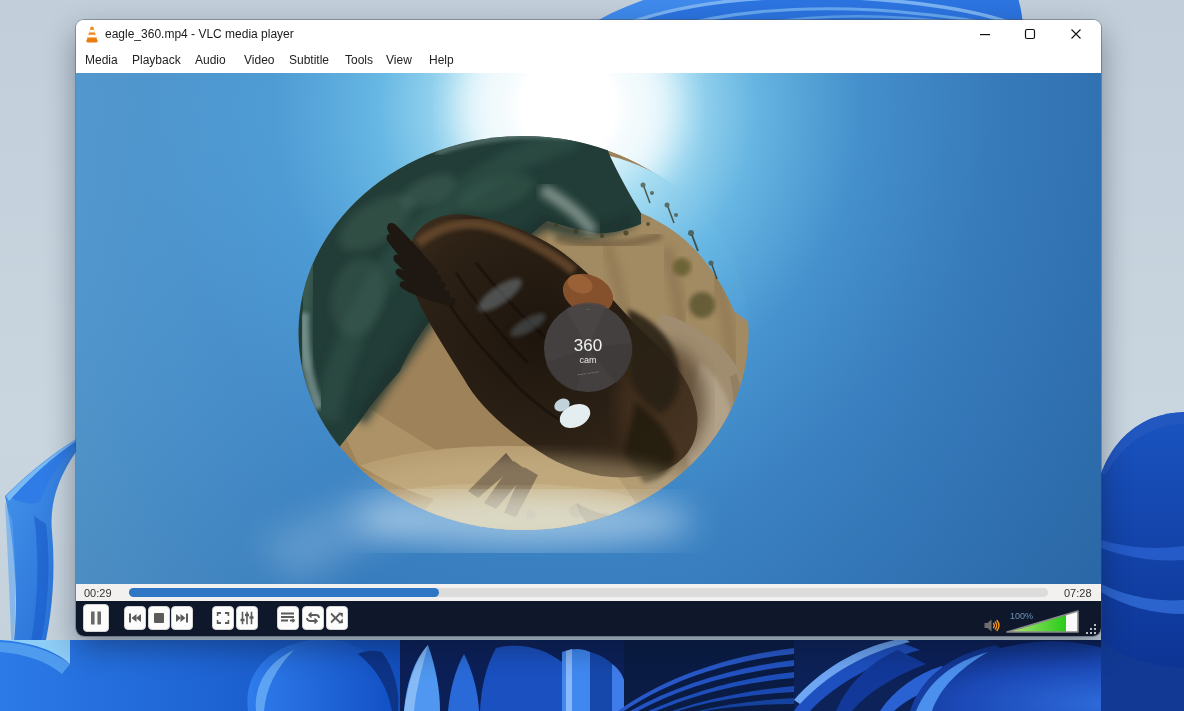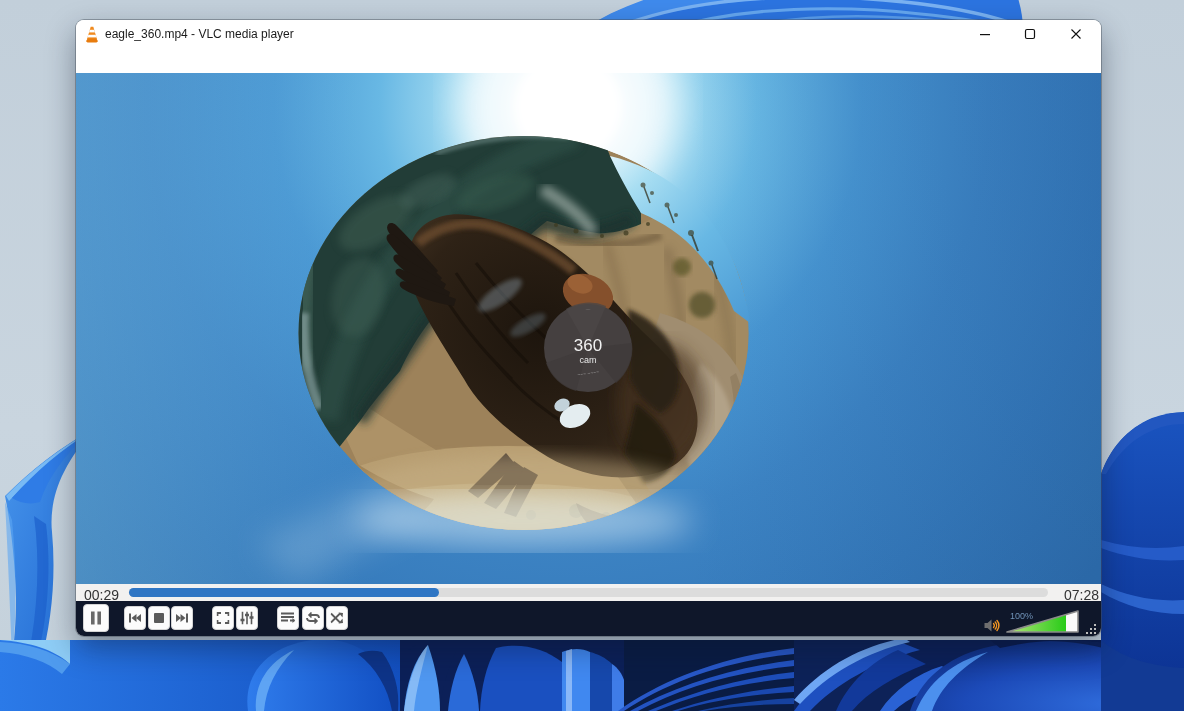--- a/index.html
+++ b/index.html
@@ -8,21 +8,21 @@
 #win{position:absolute;left:76px;top:20px;width:1025px;height:616px;border-radius:8px;background:#fff;
   box-shadow:0 0 0 1px rgba(70,80,90,.45),0 12px 30px rgba(10,20,40,.4);overflow:hidden}
 #titlebar{position:absolute;left:0;top:0;width:100%;height:29px;background:#fff}
 #title{position:absolute;left:29px;top:7px;font-size:12px;color:#1b1b1b}
 #vlcicon{position:absolute;left:8px;top:6px}
 .wbtn{position:absolute;top:0;width:45px;height:29px;text-align:center}
 #menubar{position:absolute;left:0;top:29px;width:100%;height:24px;background:#fff;font-size:12px;color:#222}
 #menubar span{position:absolute;top:4px}
 #video{position:absolute;left:0;top:53px;width:1025px;height:511px}
 #seekrow{position:absolute;left:0;top:564px;width:1025px;height:17px;background:#f2f1f0}
-.time{position:absolute;top:3px;font-size:14px;color:#333}
+.time{position:absolute;top:3px;font-size:11px;color:#333}
 #track{position:absolute;left:53px;top:4px;width:919px;height:9px;background:#dcdcdc;border-radius:5px}
 #fill{position:absolute;left:0;top:0;width:310px;height:9px;background:#2f76c4;border-radius:5px}
 #controls{position:absolute;left:0;top:581px;width:1025px;height:35px;background:#0f172a}
 .cbtn{position:absolute;background:#fcfcfc;border:1px solid #d4d4d4;border-radius:4px;box-sizing:border-box}
 .cbtn svg{position:absolute;left:50%;top:50%;transform:translate(-50%,-50%)}
 </style>
 </head>
 <body>
 <svg id="wall" width="1184" height="711" viewBox="0 0 1184 711">
   <defs>
@@ -155,20 +155,30 @@
     <span id="title">eagle_360.mp4 - VLC media player</span>
     <svg class="wbtn" style="right:93px" width="45" height="29" viewBox="0 0 45 29">
         <rect x="17" y="14" width="10" height="1.2" fill="#111"></rect>
       </svg>
     <svg class="wbtn" style="right:48px" width="45" height="29" viewBox="0 0 45 29">
         <rect x="17.5" y="9.5" width="9" height="9" rx="1.5" fill="none" stroke="#111" stroke-width="1.2"></rect>
       </svg>
     <svg class="wbtn" style="right:2px" width="45" height="29" viewBox="0 0 45 29">
         <path d="M 17.5,9.5 L 26.5,18.5 M 26.5,9.5 L 17.5,18.5" stroke="#111" stroke-width="1.1" fill="none"></path>
       </svg>
+  </div>
+  <div id="menubar">
+    <span style="left:9px">Media</span>
+    <span style="left:56px">Playback</span>
+    <span style="left:119px">Audio</span>
+    <span style="left:168px">Video</span>
+    <span style="left:213px">Subtitle</span>
+    <span style="left:269px">Tools</span>
+    <span style="left:310px">View</span>
+    <span style="left:353px">Help</span>
   </div>
   <div id="video">
     <svg width="1025" height="511" viewBox="0 0 1025 511">
       <defs>
         <radialGradient id="sky" cx="492" cy="34" r="700" gradientUnits="userSpaceOnUse">
           <stop offset="0" stop-color="#ffffff"></stop>
           <stop offset="0.07" stop-color="#f2fbfe"></stop>
           <stop offset="0.15" stop-color="#a8def2"></stop>
           <stop offset="0.27" stop-color="#68b8e4"></stop>
           <stop offset="0.42" stop-color="#4896d2"></stop>

